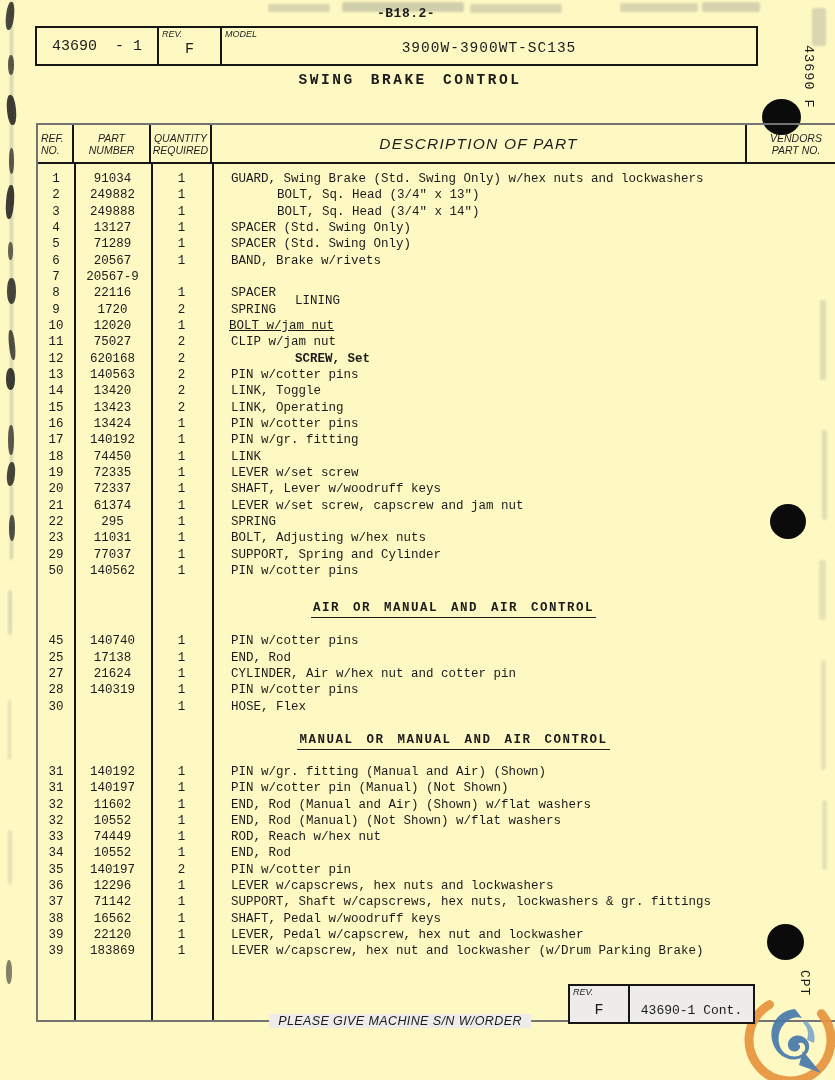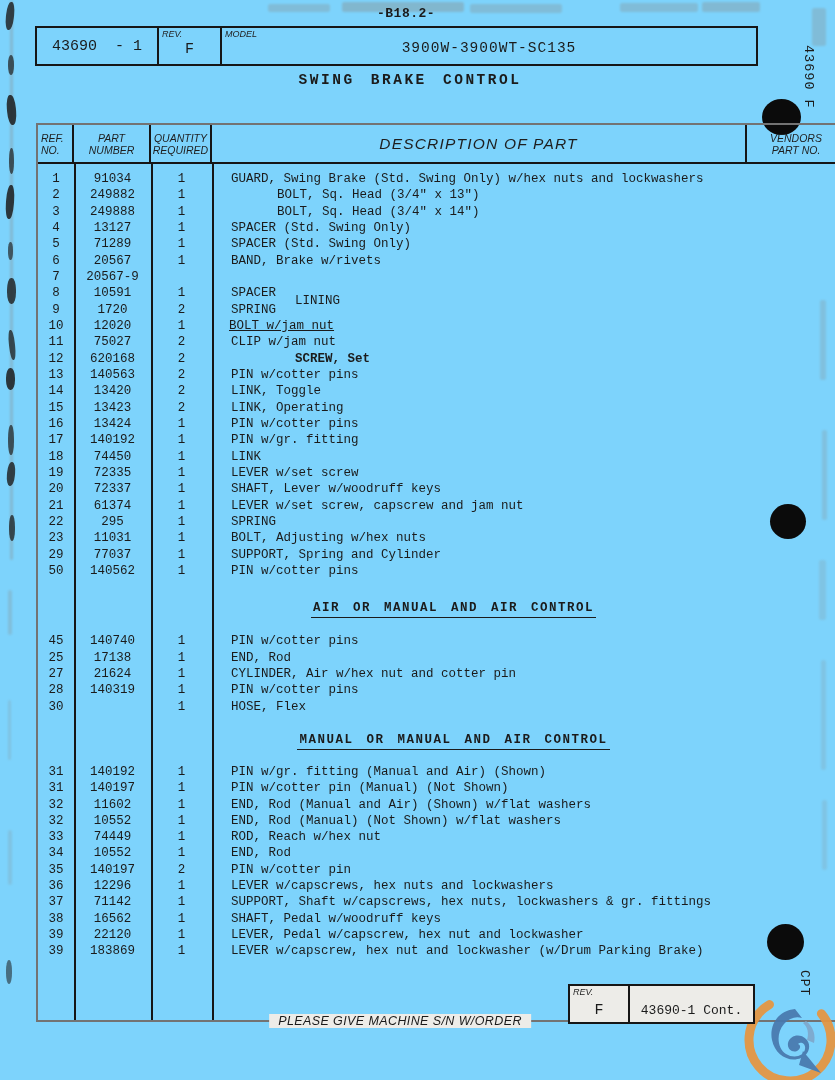--- a/index.html
+++ b/index.html
@@ -1,20 +1,20 @@
 <!DOCTYPE html>
 <html><head>
 <meta charset="utf-8">
 <style>
   html,body{margin:0;padding:0;}
   body{background:#d8d6d2;}
   #page{
     position:relative;width:835px;height:1080px;margin:0 auto;
     background:#edecе8;
-    background-color:#7dd3fc;
+    background-color:#fef9c3;
     overflow:hidden;
     font-family:"Liberation Mono", monospace;
     color:#1b1b1b;
   }
   
   .smudge{position:absolute;background:#1c1c1c;border-radius:45%;}
   .streak{position:absolute;background:#8a8a86;filter:blur(1px);border-radius:2px;}
   .hole{position:absolute;background:#0b0b0b;border-radius:50%;}
   
   #page-number{position:absolute;left:377px;top:6px;font-size:13px;letter-spacing:.5px;font-weight:bold;}
@@ -181,21 +181,21 @@
           <div class="c-desc" style="padding-left: 19px;">BAND, Brake w/rivets</div>
         </div>
         <div class="row">
           <div class="c-ref">7</div>
           <div class="c-part">20567-9</div>
           <div class="c-qty"></div>
           <div class="c-desc" style="padding-left: 83px; margin-top: 24px;">LINING</div>
         </div>
         <div class="row">
           <div class="c-ref">8</div>
-          <div class="c-part">10591</div>
+          <div class="c-part">22116</div>
           <div class="c-qty">1</div>
           <div class="c-desc" style="padding-left: 19px;">SPACER</div>
         </div>
         <div class="row">
           <div class="c-ref">9</div>
           <div class="c-part">1720</div>
           <div class="c-qty">2</div>
           <div class="c-desc" style="padding-left: 19px;">SPRING</div>
         </div>
         <div class="row">

